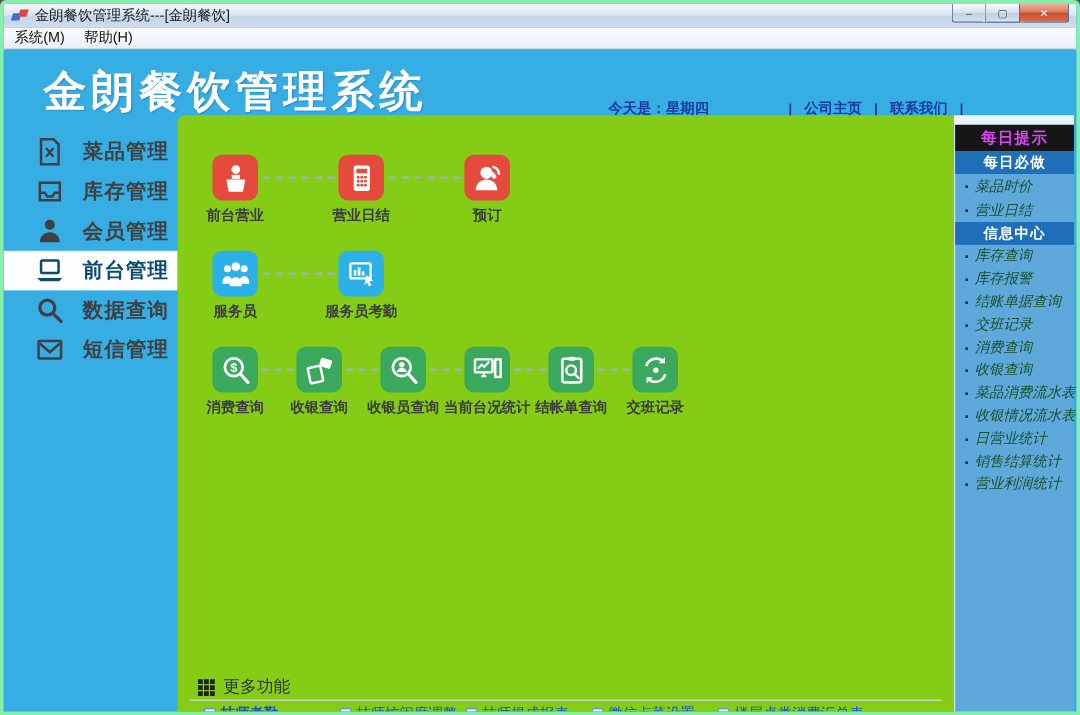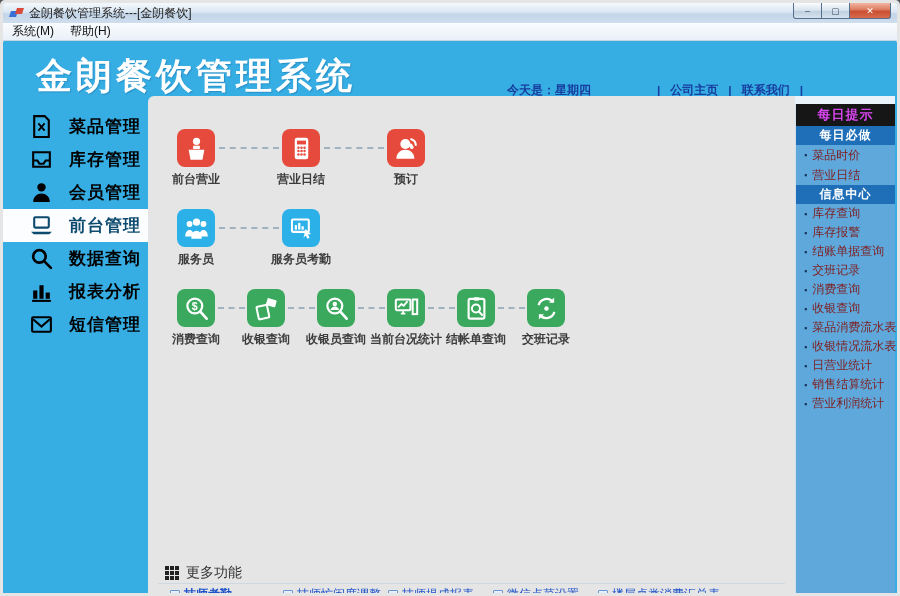--- a/index.html
+++ b/index.html
@@ -1,18 +1,18 @@
 <!DOCTYPE html>
 <html><head>
 <meta charset="utf-8">
 <style>
   * { margin:0; padding:0; box-sizing:border-box; }
   html,body { width:900px; height:596px; background:#555; font-family:"Liberation Sans", sans-serif; }
   .window { position:absolute; left:0; top:0; width:900px; height:596px;
-    border:3px solid #e5e5e5; border-radius:5px 5px 0 0; overflow:hidden;
+    border:3px solid #86efac; border-radius:5px 5px 0 0; overflow:hidden;
     background:#36ade3; box-shadow:inset 0 0 0 1px rgba(255,255,255,.55); }
 
   
   .titlebar { position:relative; height:20px;
     background:linear-gradient(#f4f9fd,#dbe7f3 45%,#c3d5e8 55%,#cfdeee);
     display:flex; align-items:center; padding-left:7px; }
   .app-icon { position:relative; width:14px; height:12px; margin-right:5px; }
   .app-icon i { position:absolute; width:7px; height:6px; transform:skewX(-18deg); }
   .app-icon i:nth-child(1){ left:0; top:4px; background:#3a6fd8; }
   .app-icon i:nth-child(2){ left:6px; top:1px; background:#d84a3a; }
@@ -39,28 +39,28 @@
     color:#fff; letter-spacing:4px; text-shadow:1px 1px 1px rgba(0,60,110,.25); }
   .hdr-right { position:absolute; top:40px; right:84px; display:flex; align-items:center;
     font-size:12px; font-weight:bold; color:#173d9e; }
   .hdr-right .today { margin-right:56px; }
   .hdr-right .sep { margin:0 10px; color:#173d9e; }
   .hdr-link { color:#173d9e; text-decoration:none; cursor:pointer; }
 
   
   .sidebar { position:absolute; left:0; top:54px; width:145px; bottom:0; padding-top:14px; }
   .side-item { height:33px; display:flex; align-items:center; padding-left:26px; gap:15px;
-    color:#000000; cursor:pointer; }
+    color:#404040; cursor:pointer; }
   .side-item svg { width:25px; height:25px; flex:0 0 25px; }
   .side-item .lbl { font-size:17px; font-weight:bold; letter-spacing:1px; white-space:nowrap; }
   .side-item.selected { background:#fbfdfe; color:#0c4a6e; }
 
   
   .content { position:absolute; left:145px; top:54px; width:647px; bottom:0;
-    background:#e5e5e5; border-top-left-radius:6px; overflow:hidden; }
+    background:#84cc16; border-top-left-radius:6px; overflow:hidden; }
 
   .tile { position:absolute; width:80px; text-align:center; cursor:pointer; }
   .tile .box { width:38px; height:38px; border-radius:8px; margin:0 auto;
     display:flex; align-items:center; justify-content:center; }
   .tile .box svg { width:27px; height:27px; }
   .tile .tlbl { margin-top:4px; font-size:12px; font-weight:bold; color:#3c3c3c; white-space:nowrap; }
   .box.red { background:#e64a3d; } .box.blue { background:#2cb0e8; } .box.green { background:#3aa95d; }
 
   .r1-0{left:8px;top:33px;} .r1-1{left:113px;top:33px;} .r1-2{left:218px;top:33px;}
   .r2-0{left:8px;top:113px;} .r2-1{left:113px;top:113px;}
@@ -88,22 +88,22 @@
     background:linear-gradient(#eaf2fc,#c8dcf4); border-radius:1px; }
 
   
   .panel { position:absolute; left:792px; top:54px; width:100px; bottom:0; background:#eaf3fa; }
   .panel-inner { position:absolute; top:8px; left:0; right:0; bottom:0; background:#5fa8db;
     border-left:1px solid #cfe0ef; }
   .tipbar { height:22px; background:#161616; color:#d946ef; font-size:13px; font-weight:bold;
     display:flex; align-items:center; justify-content:center; letter-spacing:1px; }
   .secbar { height:19px; background:#1e6fb8; color:#fff; font-size:12px; font-weight:bold;
     display:flex; align-items:center; justify-content:center; letter-spacing:1px; }
-  .p-item { height:19px; display:flex; align-items:center; padding-left:8px; color:#7f1d1d;
-    font-size:12px; cursor:pointer; white-space:nowrap; }
+  .p-item { height:19px; display:flex; align-items:center; padding-left:8px; color:#14532d;
+    font-size:12px; cursor:pointer; white-space:nowrap;font-style:italic; }
   .p-item::before { content:"▪"; color:#17365e; font-size:9px; margin-right:5px; }
   .sec1 .p-item { height:20px; }
 </style>
 </head>
 <body>
 
 <div class="window">
 
   <div class="titlebar">
     <span class="app-icon">
@@ -165,31 +165,20 @@
             <path d="M2 18h20l-2.5 2.5h-15z" fill="currentColor"></path>
           </svg>
         <span class="lbl">前台管理</span>
       </div>
       <div class="side-item">
         <svg viewBox="0 0 24 24">
             <circle cx="10" cy="10" r="6" fill="none" stroke="currentColor" stroke-width="2.6"></circle>
             <path d="M14.5 14.5L21 21" stroke="currentColor" stroke-width="2.6" stroke-linecap="round"></path>
           </svg>
         <span class="lbl">数据查询</span>
-      </div>
-      <div class="side-item">
-        <svg viewBox="0 0 24 24">
-            <g fill="currentColor">
-              <rect x="4" y="11" width="4" height="8"></rect>
-              <rect x="10" y="6" width="4" height="13"></rect>
-              <rect x="16" y="13" width="4" height="6"></rect>
-              <rect x="3" y="20" width="18" height="2"></rect>
-            </g>
-          </svg>
-        <span class="lbl">报表分析</span>
       </div>
       <div class="side-item">
         <svg viewBox="0 0 24 24">
             <rect x="3" y="5" width="18" height="14" rx="1" fill="none" stroke="currentColor" stroke-width="2"></rect>
             <path d="M4 7l8 7 8-7" fill="none" stroke="currentColor" stroke-width="2"></path>
           </svg>
         <span class="lbl">短信管理</span>
       </div>
     </div>
 

